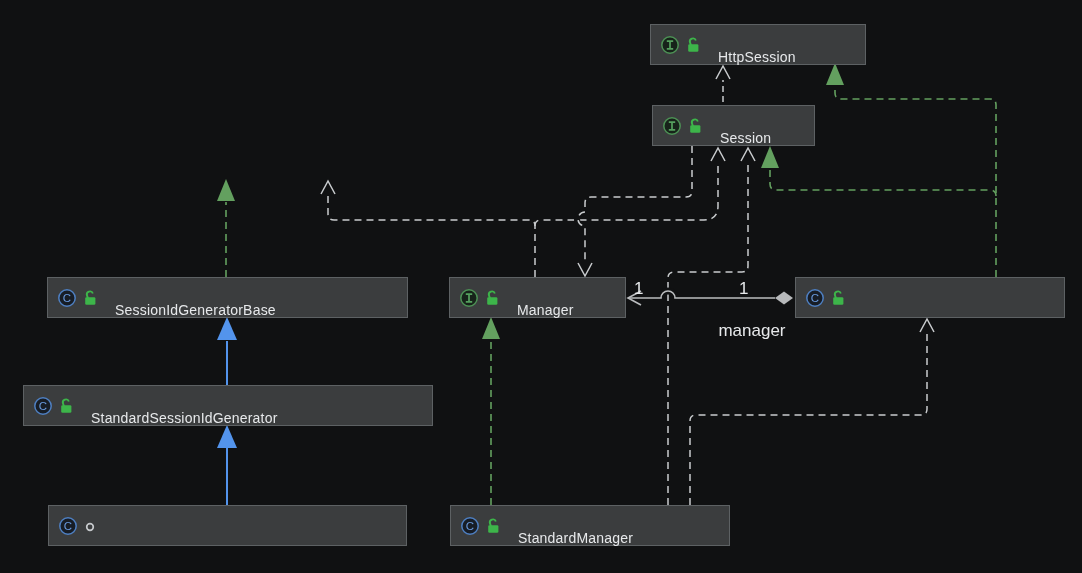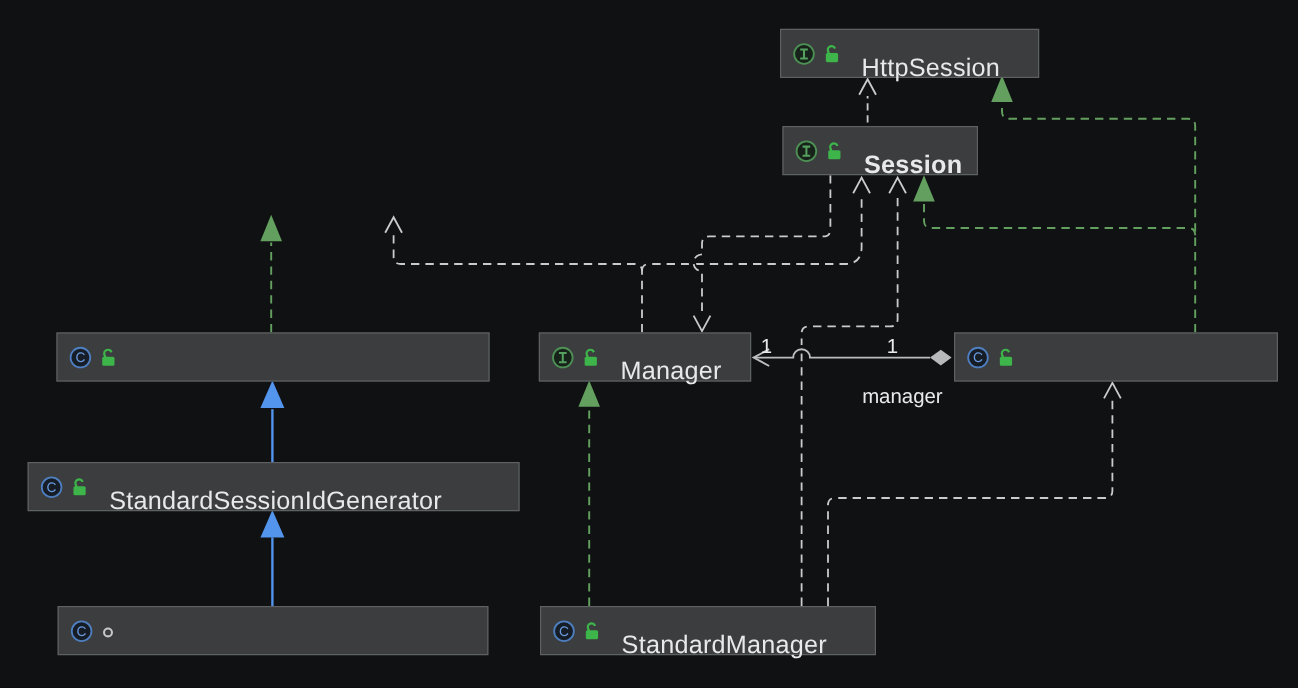--- a/index.html
+++ b/index.html
@@ -3,21 +3,21 @@
 <meta charset="utf-8">
 <style>
   html,body{margin:0;padding:0;background:#0f1011;}
   #canvas{position:relative;width:1082px;height:573px;background:#101112;overflow:hidden;
           font-family:"Liberation Sans",sans-serif;}
   #edges{position:absolute;left:0;top:0;width:1082px;height:573px;}
   .node{position:absolute;height:41px;box-sizing:border-box;background:#3b3d3e;
         border:1px solid #5d6163;display:flex;align-items:center;padding-left:9px;}
   .node .type-icon{flex:0 0 auto;}
   .node .mod-icon{flex:0 0 auto;margin-left:5px;}
-  .node-label{color:#e7e9eb;font-size:21px;margin-left:17px;white-space:nowrap;letter-spacing:.2px;margin-top:24px;}
+  .node-label{color:#e7e9eb;font-size:14px;margin-left:17px;white-space:nowrap;letter-spacing:.2px;margin-top:24px;}
   .edge-label{fill:#e7e9eb;font-family:"Liberation Sans",sans-serif;}
 </style>
 </head>
 <body>
 
 <div id="canvas">
 
   <svg id="edges" viewBox="0 0 1082 573">
 
     <g>
@@ -88,21 +88,21 @@
       <circle cx="10" cy="10" r="8.2" fill="#17231a" stroke="#4d9155" stroke-width="1.5"></circle>
       <path d="M6.8 6.2h6.4M10 6.2v7.6M6.8 13.8h6.4" stroke="#55a05e" stroke-width="1.7" fill="none"></path>
     </svg>
     <svg class="mod-icon" width="16" height="17" viewBox="0 0 16 17">
       <path d="M5 8.6 V5.6 a3.1 3.1 0 0 1 6.2 0" fill="none" stroke="#3db54a" stroke-width="1.9" transform="rotate(-20 8 6)"></path>
       <rect x="3.2" y="8.2" width="10.2" height="7.6" rx="1.3" fill="#3db54a"></rect>
     </svg>
     <span class="node-label">HttpSession</span>
   </div>
 
-  <div class="node" style="left:652px;top:105px;width:163px;font-weight:bold;">
+  <div class="node" style="left:652px;top:105px;width:163px;">
     <svg class="type-icon" width="20" height="20" viewBox="0 0 20 20">
       <circle cx="10" cy="10" r="8.2" fill="#17231a" stroke="#4d9155" stroke-width="1.5"></circle>
       <path d="M6.8 6.2h6.4M10 6.2v7.6M6.8 13.8h6.4" stroke="#55a05e" stroke-width="1.7" fill="none"></path>
     </svg>
     <svg class="mod-icon" width="16" height="17" viewBox="0 0 16 17">
       <path d="M5 8.6 V5.6 a3.1 3.1 0 0 1 6.2 0" fill="none" stroke="#3db54a" stroke-width="1.9" transform="rotate(-20 8 6)"></path>
       <rect x="3.2" y="8.2" width="10.2" height="7.6" rx="1.3" fill="#3db54a"></rect>
     </svg>
     <span class="node-label">Session</span>
   </div>
@@ -110,20 +110,21 @@
 
   <div class="node" style="left:47px;top:277px;width:361px;">
     <svg class="type-icon" width="20" height="20" viewBox="0 0 20 20">
       <circle cx="10" cy="10" r="8.2" fill="#171d26" stroke="#4e7fc1" stroke-width="1.5"></circle>
       <text x="10" y="14" text-anchor="middle" font-size="11.5" font-family="Liberation Sans,sans-serif" fill="#699ade">C</text>
     </svg>
     <svg class="mod-icon" width="16" height="17" viewBox="0 0 16 17">
       <path d="M5 8.6 V5.6 a3.1 3.1 0 0 1 6.2 0" fill="none" stroke="#3db54a" stroke-width="1.9" transform="rotate(-20 8 6)"></path>
       <rect x="3.2" y="8.2" width="10.2" height="7.6" rx="1.3" fill="#3db54a"></rect>
     </svg>
+    <span class="node-label">SessionIdGeneratorBase</span>
   </div>
 
   <div class="node" style="left:449px;top:277px;width:177px;">
     <svg class="type-icon" width="20" height="20" viewBox="0 0 20 20">
       <circle cx="10" cy="10" r="8.2" fill="#17231a" stroke="#4d9155" stroke-width="1.5"></circle>
       <path d="M6.8 6.2h6.4M10 6.2v7.6M6.8 13.8h6.4" stroke="#55a05e" stroke-width="1.7" fill="none"></path>
     </svg>
     <svg class="mod-icon" width="16" height="17" viewBox="0 0 16 17">
       <path d="M5 8.6 V5.6 a3.1 3.1 0 0 1 6.2 0" fill="none" stroke="#3db54a" stroke-width="1.9" transform="rotate(-20 8 6)"></path>
       <rect x="3.2" y="8.2" width="10.2" height="7.6" rx="1.3" fill="#3db54a"></rect>

